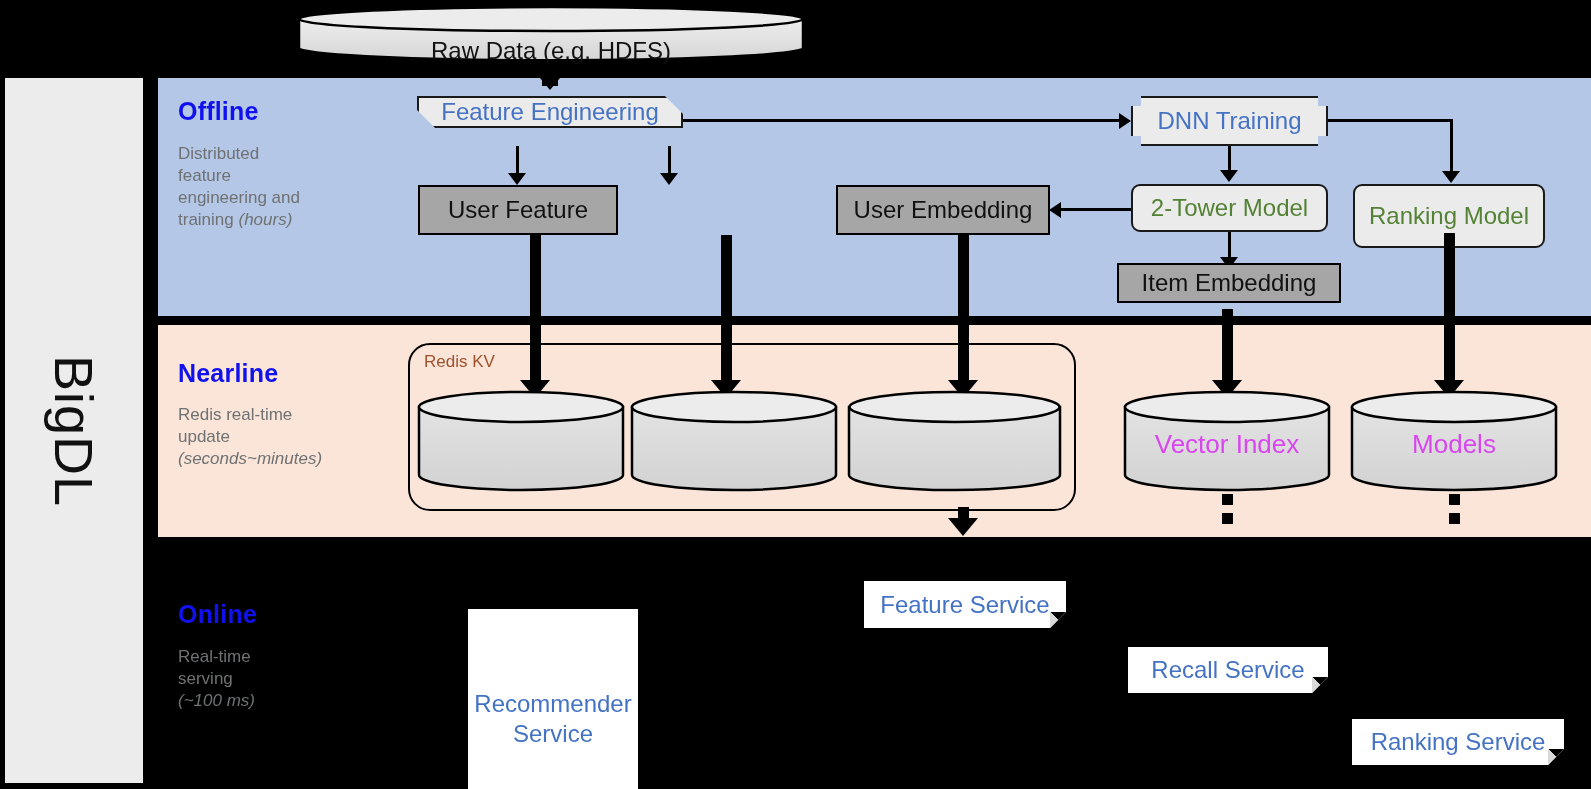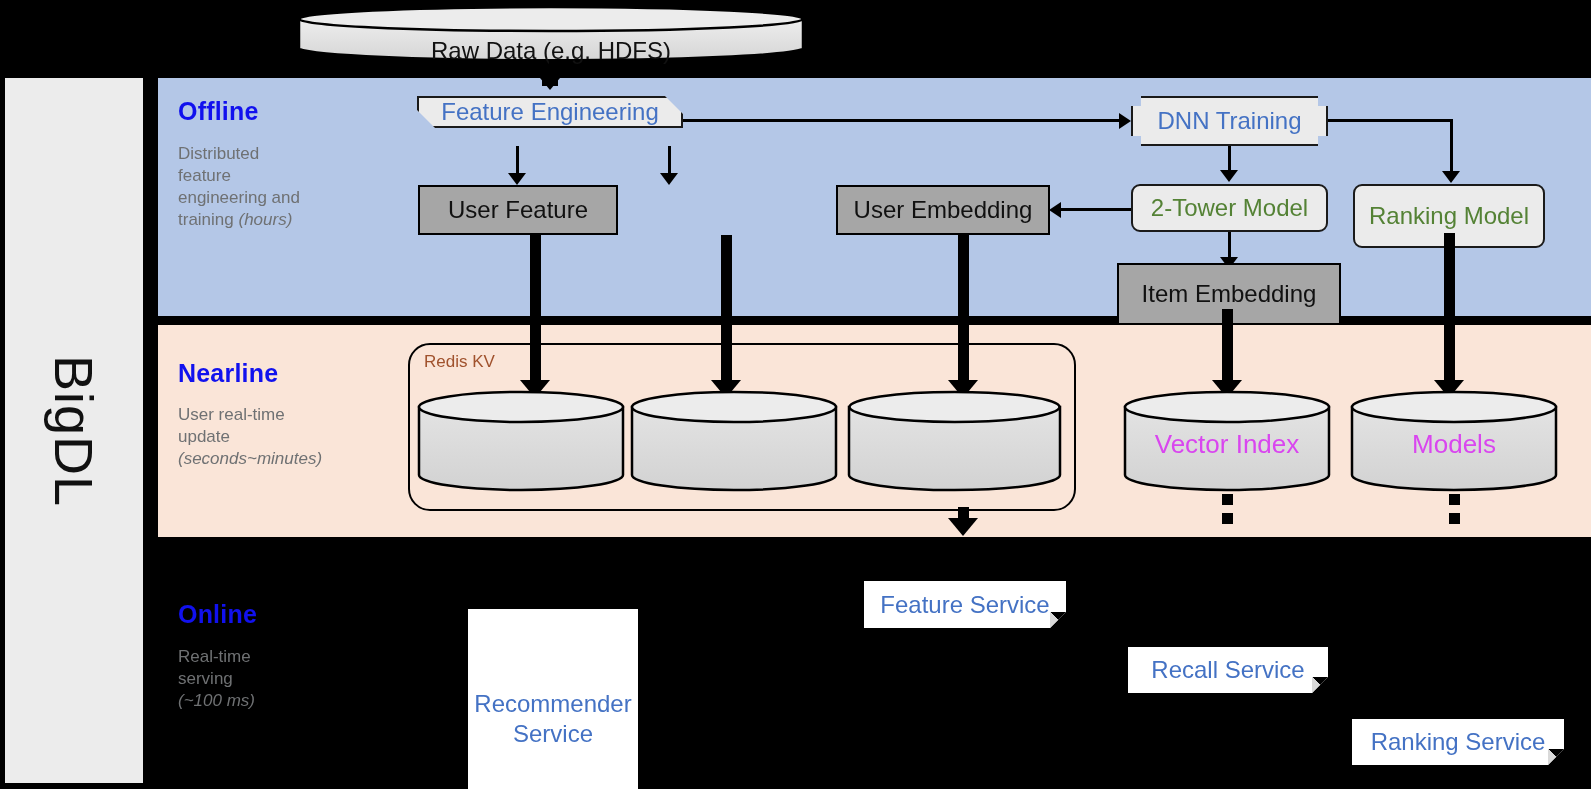--- a/index.html
+++ b/index.html
@@ -91,21 +91,21 @@
   <div class="band-title" style="left:178px;top:97px;">Offline</div>
   <div class="band-sub" style="left:178px;top:143px;width:215px;">
     <span>Distributed</span><br>
     <span>feature</span><br>
     <span>engineering and</span><br>
     <span>training </span><i>(hours)</i>
   </div>
 
   <div class="band-title" style="left:178px;top:359px;">Nearline</div>
   <div class="band-sub" style="left:178px;top:404px;width:230px;">
-    <span>User real-time</span><br>
+    <span>Redis real-time</span><br>
     <span>update</span><br>
     <i>(seconds~minutes)</i>
   </div>
 
   <div class="band-title" style="left:178px;top:600px;">Online</div>
   <div class="band-sub" style="left:178px;top:646px;width:230px;">
     <span>Real-time</span><br>
     <span>serving</span><br>
     <i>(~100 ms)</i>
   </div>
@@ -164,21 +164,21 @@
   <div class="node modelbox" style="left:1353px;top:176px;width:192px;height:64px;margin-top:8px;">
     <span>Ranking Model</span>
   </div>
 
   <div class="ln thin-h" style="left:1061px;top:208px;width:70px;"></div>
   <div class="arrow-lf" style="left:1049px;top:202px;"></div>
 
   <div class="ln thin-v" style="left:1228px;top:232px;height:25px;"></div>
   <div class="arrow-dn" style="left:1220px;top:257px;"></div>
 
-  <div class="node greybox" style="left:1117px;top:263px;width:224px;height:62px;">
+  <div class="node greybox" style="left:1117px;top:263px;width:224px;height:40px;">
     <span>Item Embedding</span>
   </div>
 
   <div class="ln thick-v" style="left:530px;top:235px;height:152px;"></div>
   <div class="arrow-dn-big" style="left:520px;top:380px;"></div>
 
   <div class="ln thick-v" style="left:721px;top:235px;height:152px;"></div>
   <div class="arrow-dn-big" style="left:711px;top:380px;"></div>
 
   <div class="ln thick-v" style="left:958px;top:235px;height:152px;"></div>

